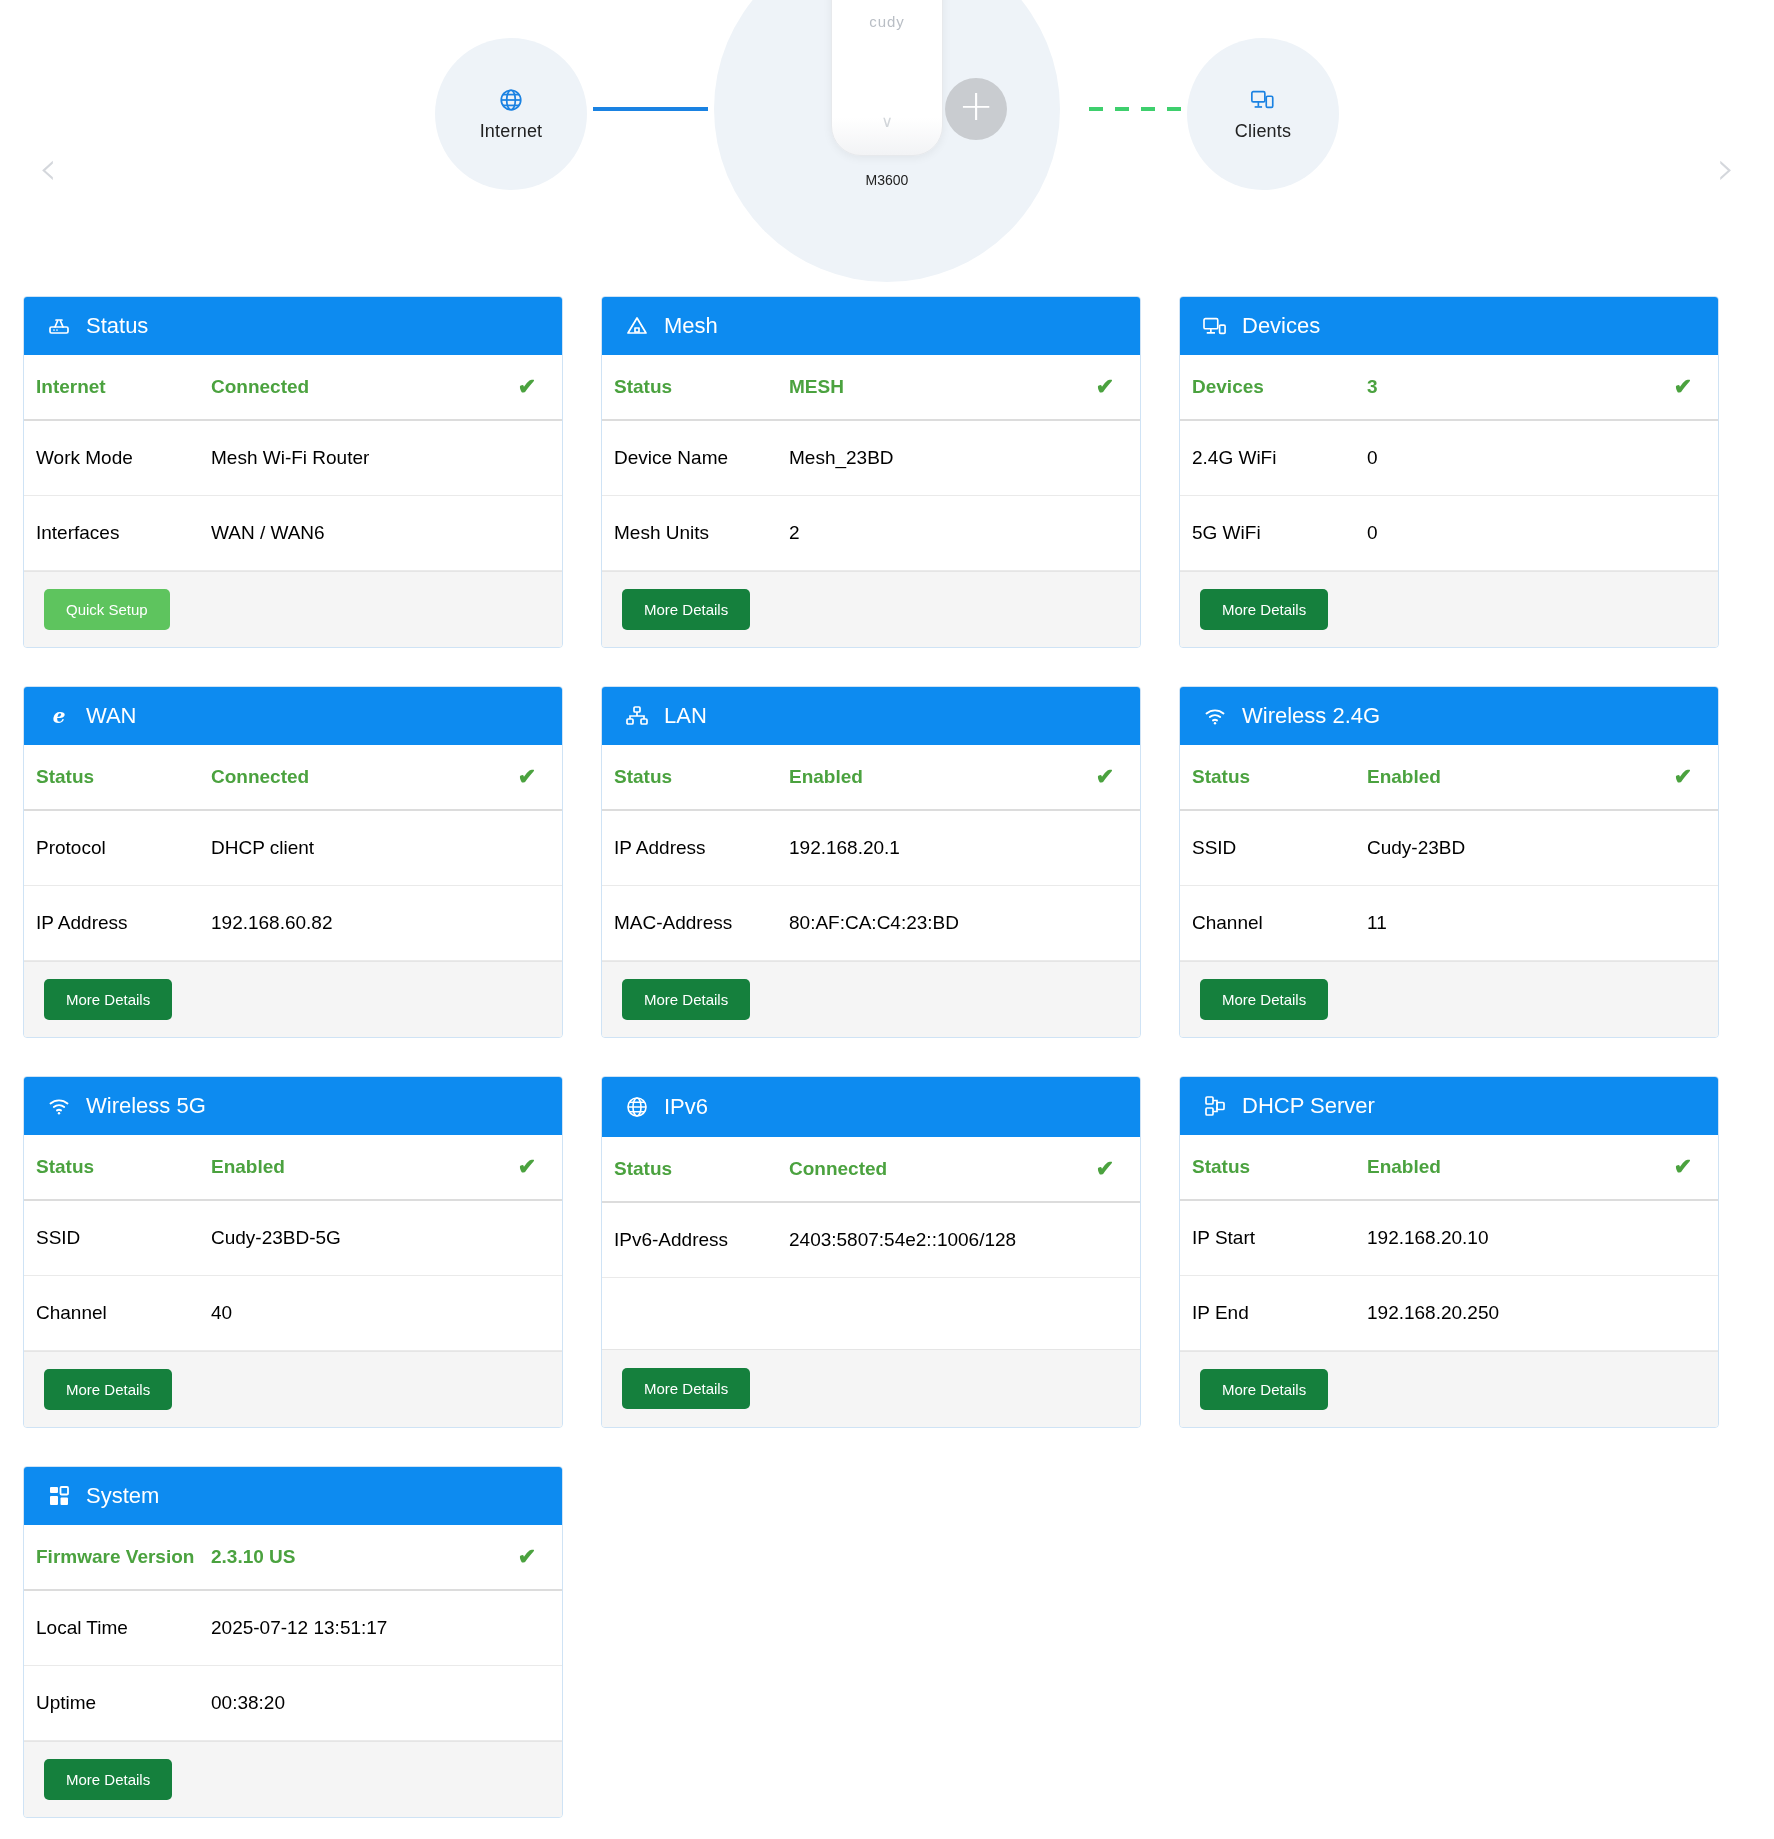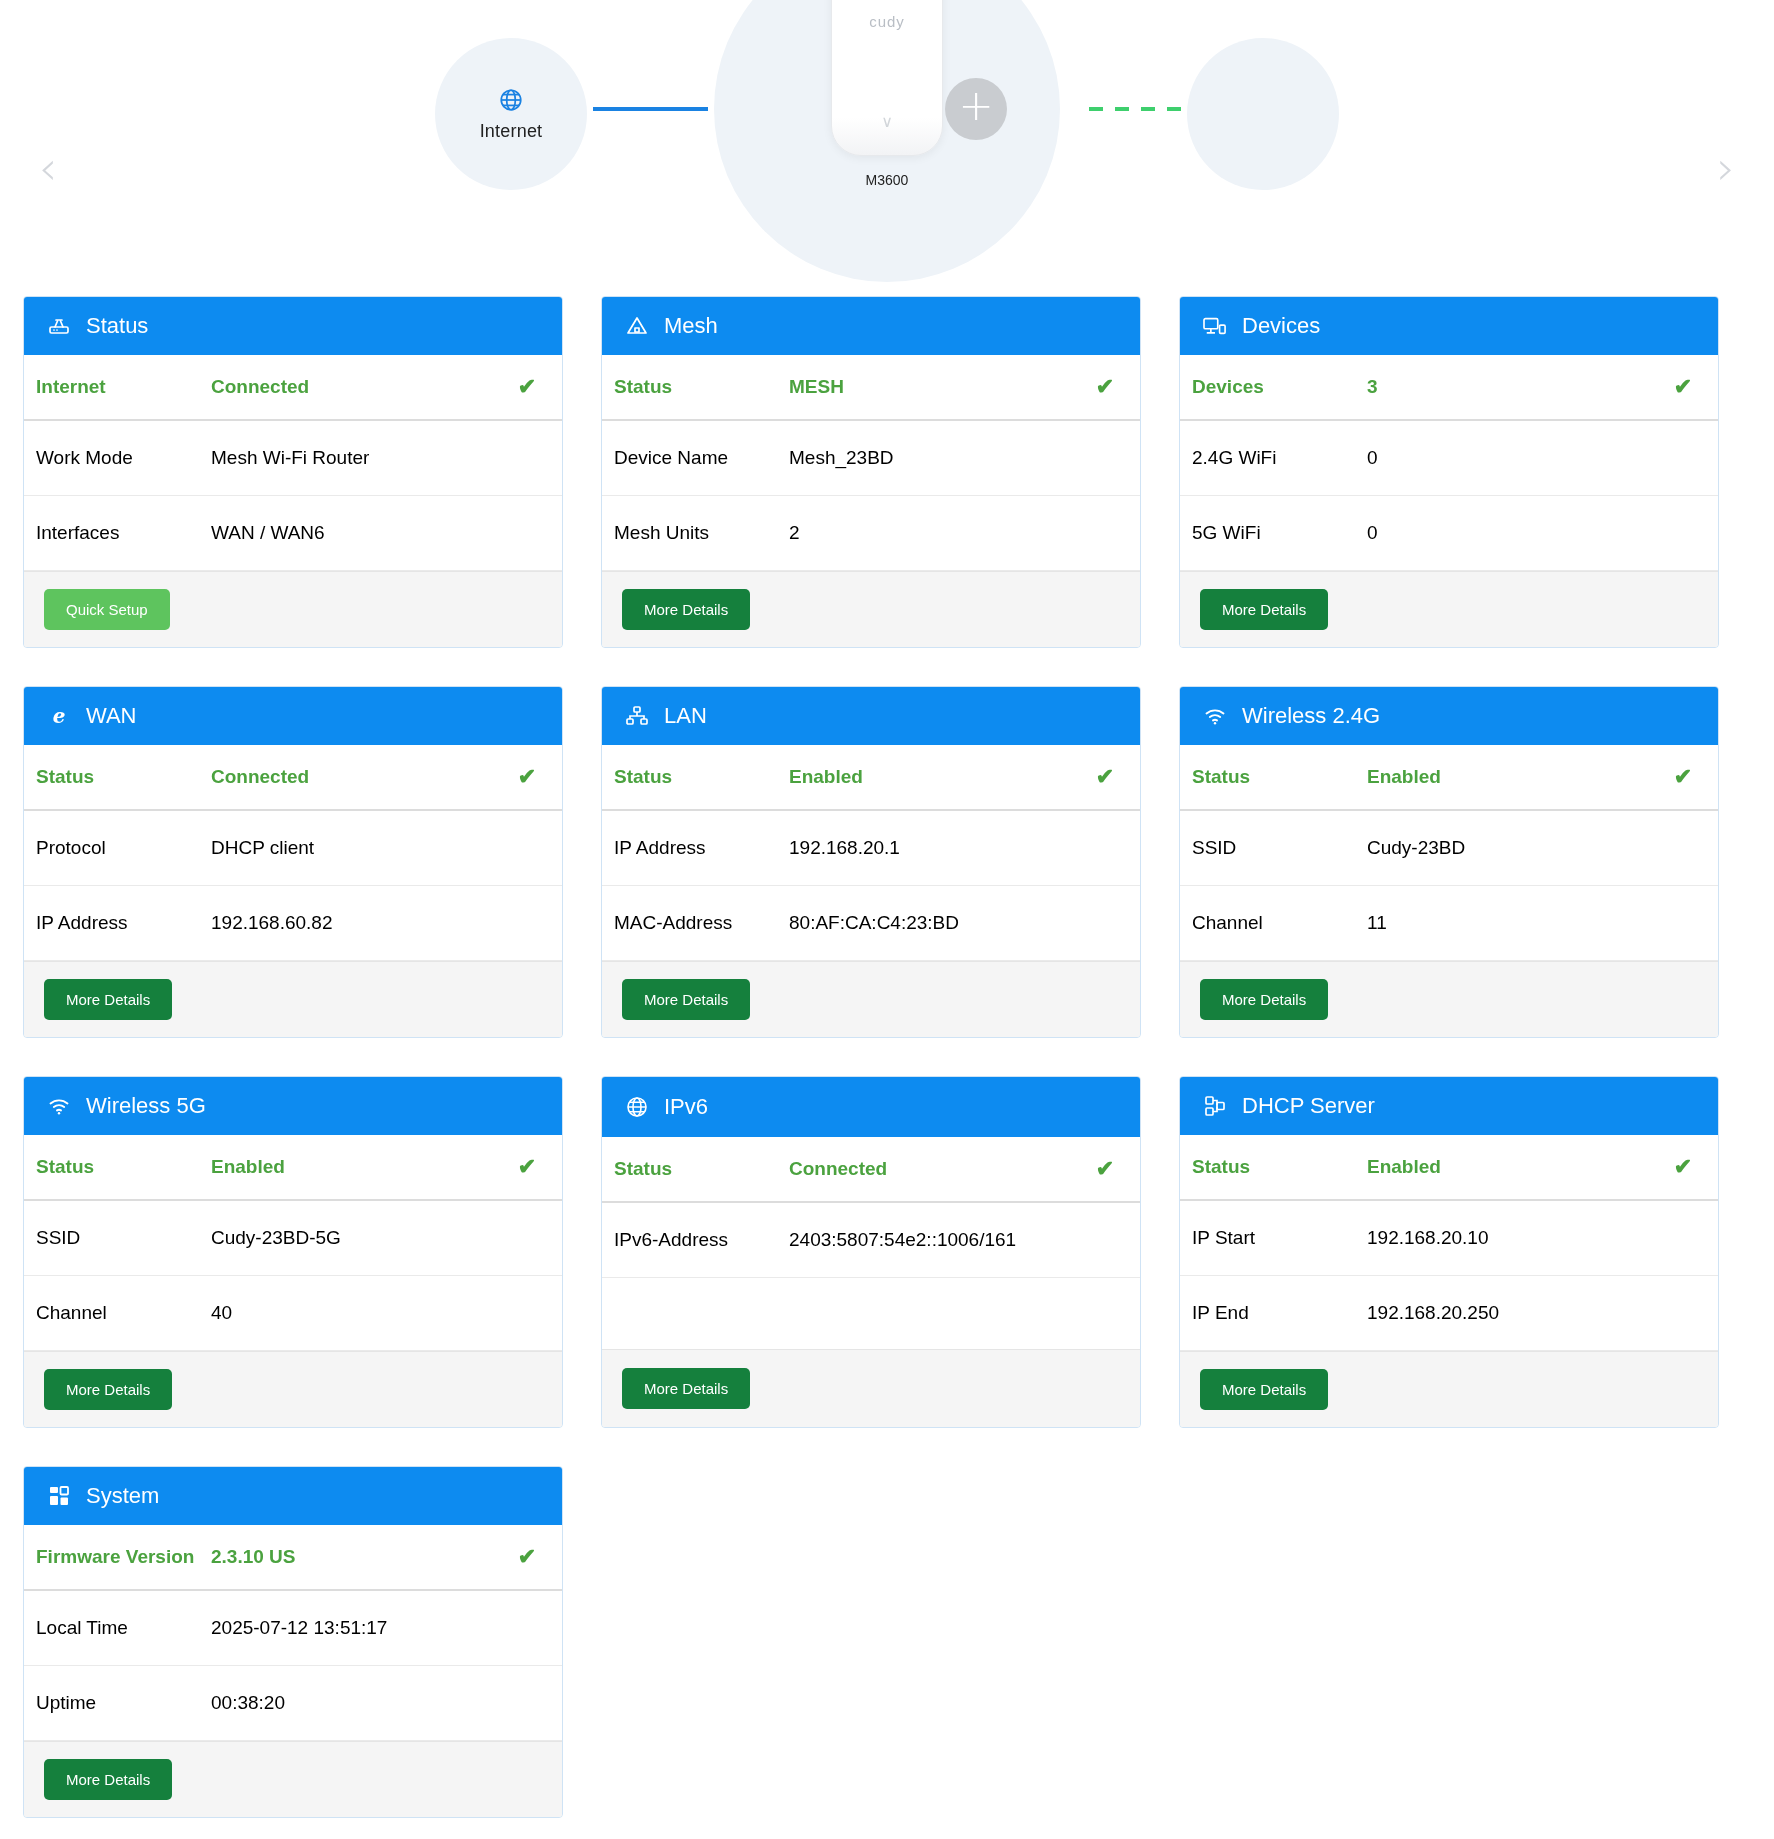--- a/index.html
+++ b/index.html
@@ -235,20 +235,31 @@
           <circle cx="12" cy="12" r="9"></circle>
           <ellipse cx="12" cy="12" rx="4" ry="9"></ellipse>
           <line x1="3" y1="12" x2="21" y2="12"></line>
           <line x1="4.5" y1="7" x2="19.5" y2="7"></line>
           <line x1="4.5" y1="17" x2="19.5" y2="17"></line>
         </svg>
       </span>
       <span class="node-label">Internet</span>
     </div>
 
+    <div class="node node-clients">
+      <span class="hdr-icon">
+        <svg width="48" height="44" viewBox="0 0 28 24" fill="none" stroke="#1a82e2" stroke-width="1.8">
+          <rect x="2" y="3" width="14" height="11" rx="1.5"></rect>
+          <line x1="9" y1="14" x2="9" y2="19"></line>
+          <line x1="5" y1="19.5" x2="13" y2="19.5"></line>
+          <rect x="17.5" y="8" width="7" height="12" rx="1.5"></rect>
+        </svg>
+      </span>
+      <span class="node-label">Clients</span>
+    </div>
 
     <div class="router-node">
 
       <div class="router-img">
 
         <div class="router-brand">cudy</div>
         <div class="router-chev">∨</div>
       </div>
       <div class="router-label">M3600</div>
     </div>
@@ -501,21 +512,21 @@
         <span>IPv6</span>
       </div>
       <div class="card-body">
         <div class="row hl">
           <span class="k">Status</span>
           <span class="v">Connected</span>
           <span class="chk">✔</span>
         </div>
         <div class="row">
           <span class="k">IPv6-Address</span>
-          <span class="v">2403:5807:54e2::1006/161</span>
+          <span class="v">2403:5807:54e2::1006/128</span>
           <span class="chk"></span>
         </div>
       </div>
       <div class="card-footer">
         <button class="btn btn-primary">More Details</button>
       </div>
     </div>
     <div class="card">
       <div class="card-header">
         <span class="hdr-icon">

